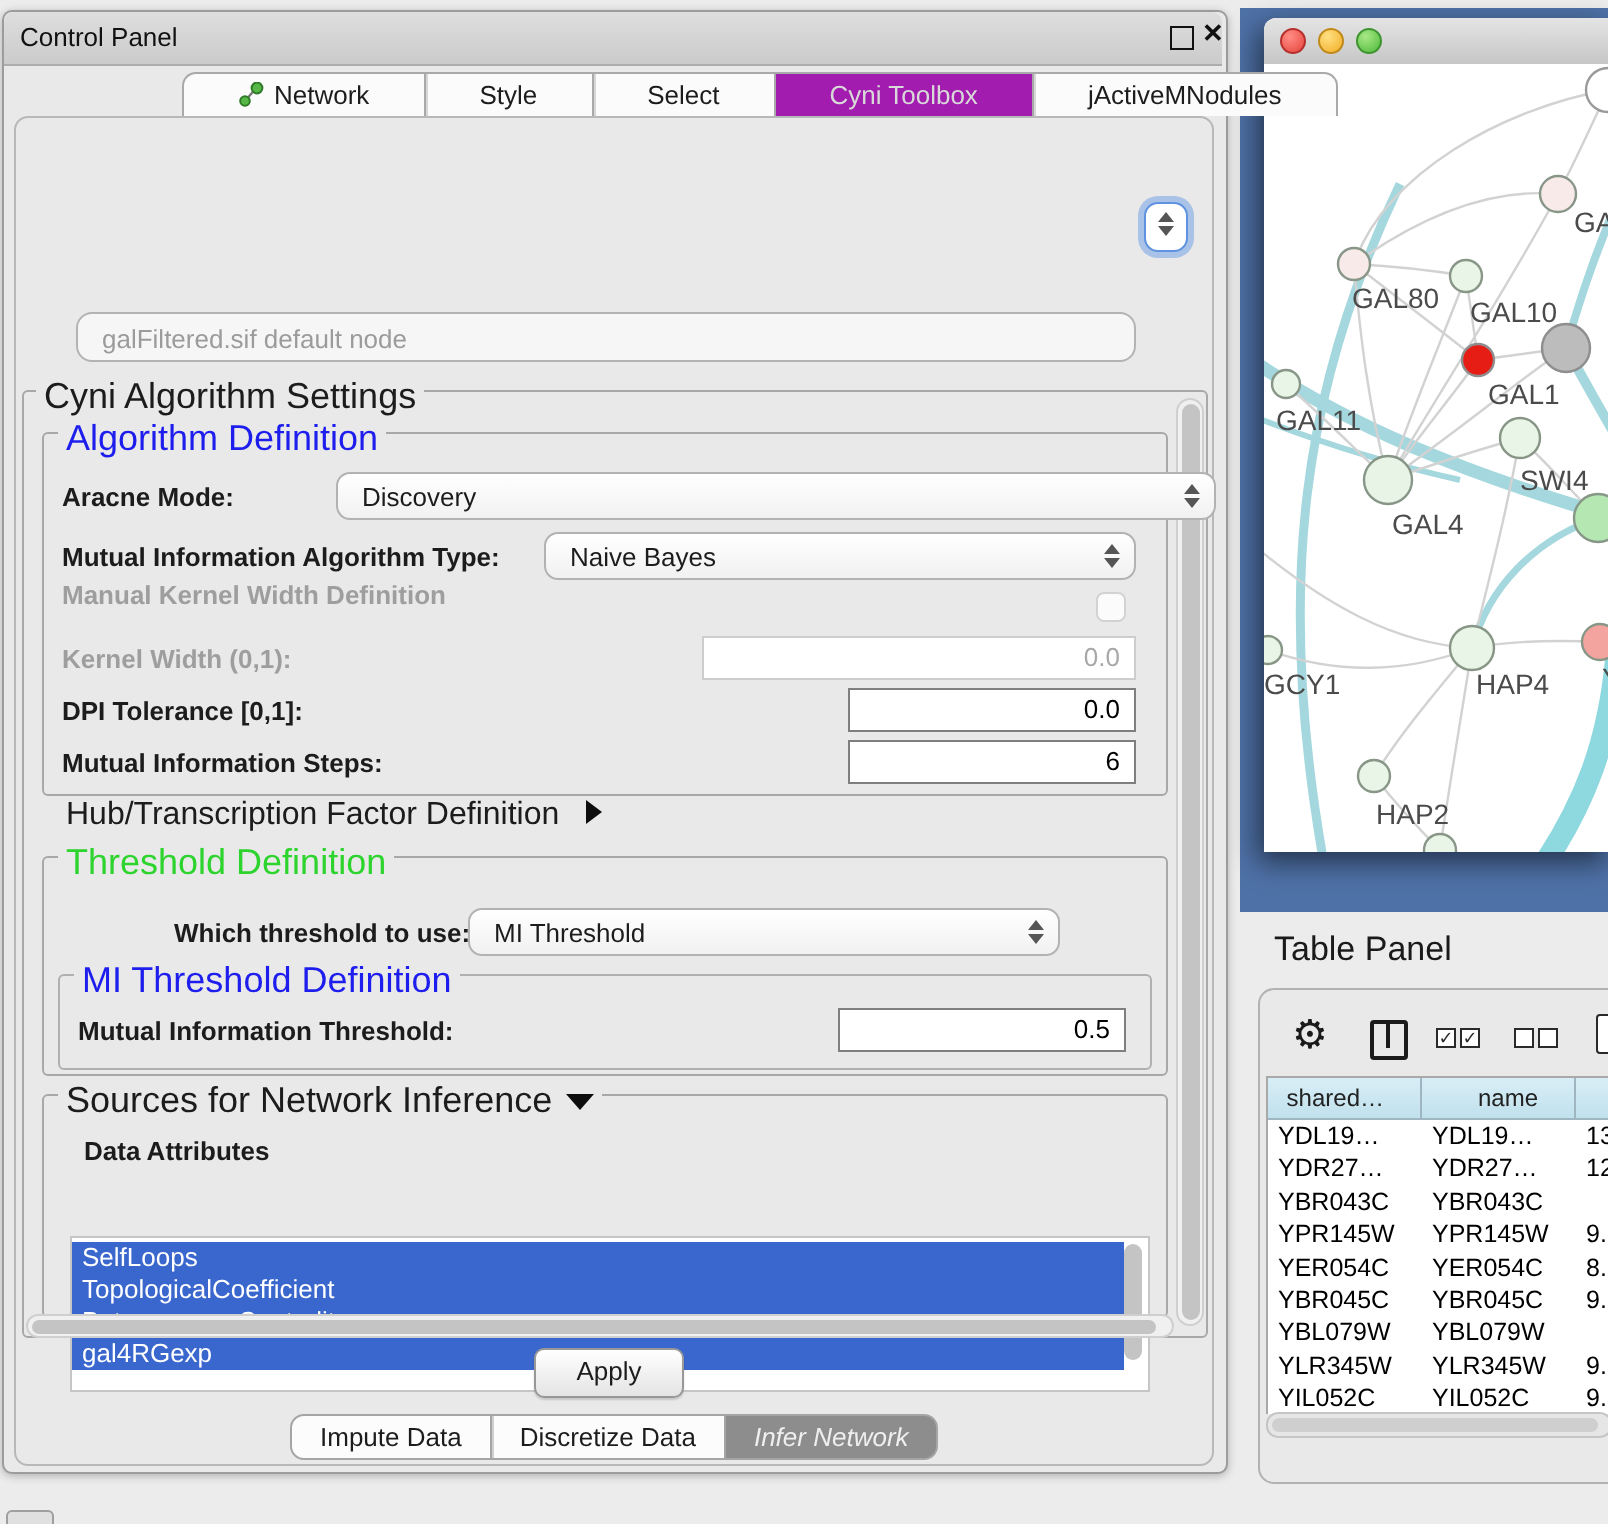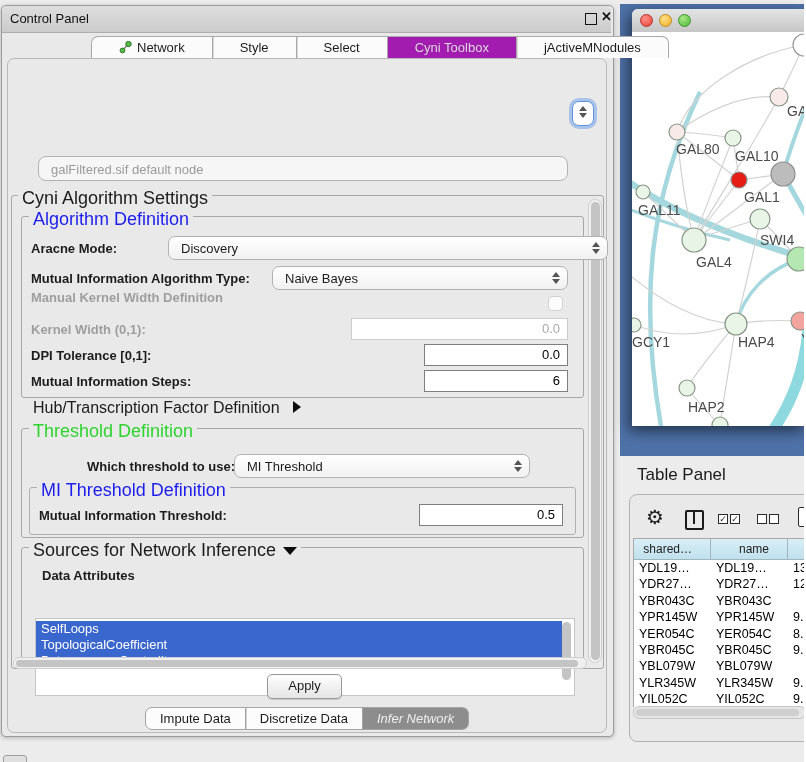--- a/index.html
+++ b/index.html
@@ -224,20 +224,21 @@
       <span>Sources for Network Inference</span>
       <span class="tri-down"></span>
     </span>
   </div>
   <div class="abs lbl" style="left:29px;top:568px;padding-left:13px;">Data Attributes</div>
   <div class="abs list" style="left:35px;top:578px;width:538px;height:76px;">
     <div style="padding-top:2px;">
       <div class="list-item">SelfLoops</div>
       <div class="list-item">TopologicalCoefficient</div>
       <div class="list-item">BetweennessCentrality</div>
+      <div class="list-item">gal4RGexp</div>
     </div>
     <div class="sb-thumb" style="position:absolute;right:3px;top:3px;width:9px;height:58px;"></div>
   </div>
 
   <div class="abs sb-track" style="left:13px;top:657px;width:574px;height:12px;">
     <div class="sb-thumb" style="position:absolute;left:2px;top:2px;width:562px;height:7px;"></div>
   </div>
 
   <div class="abs btn" style="left:267px;top:674px;width:73px;height:23px;">Apply</div>
 

